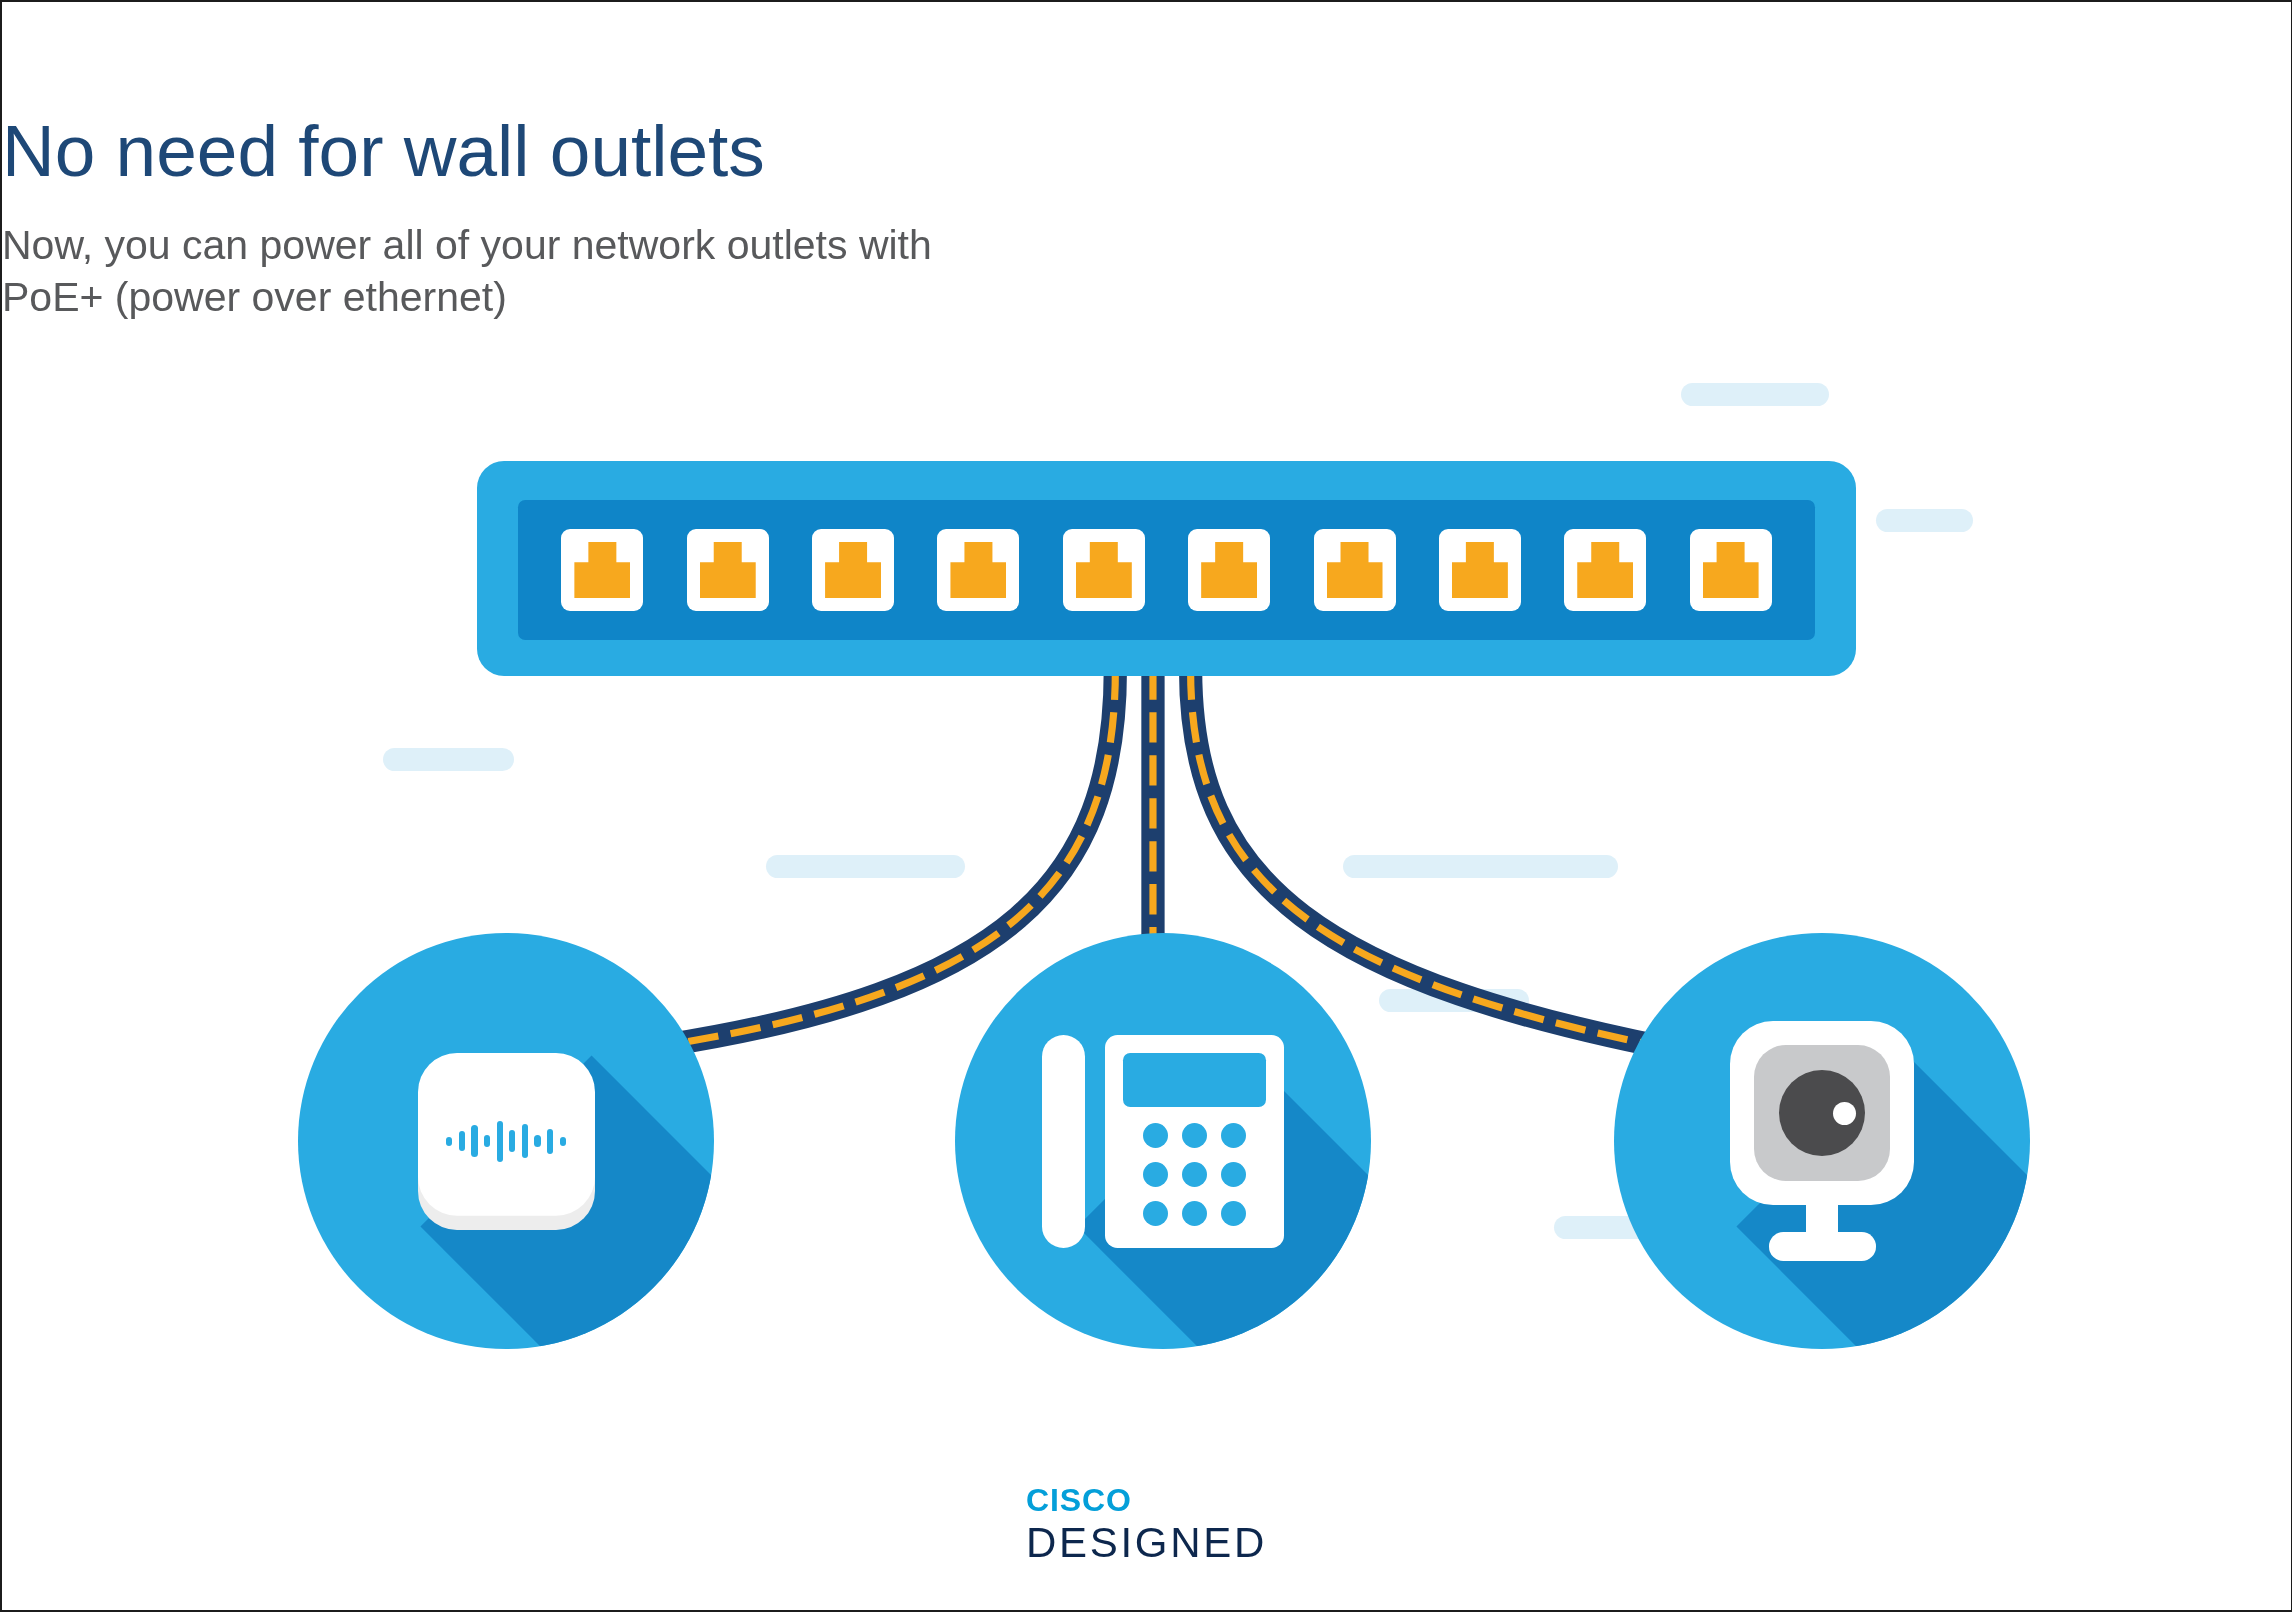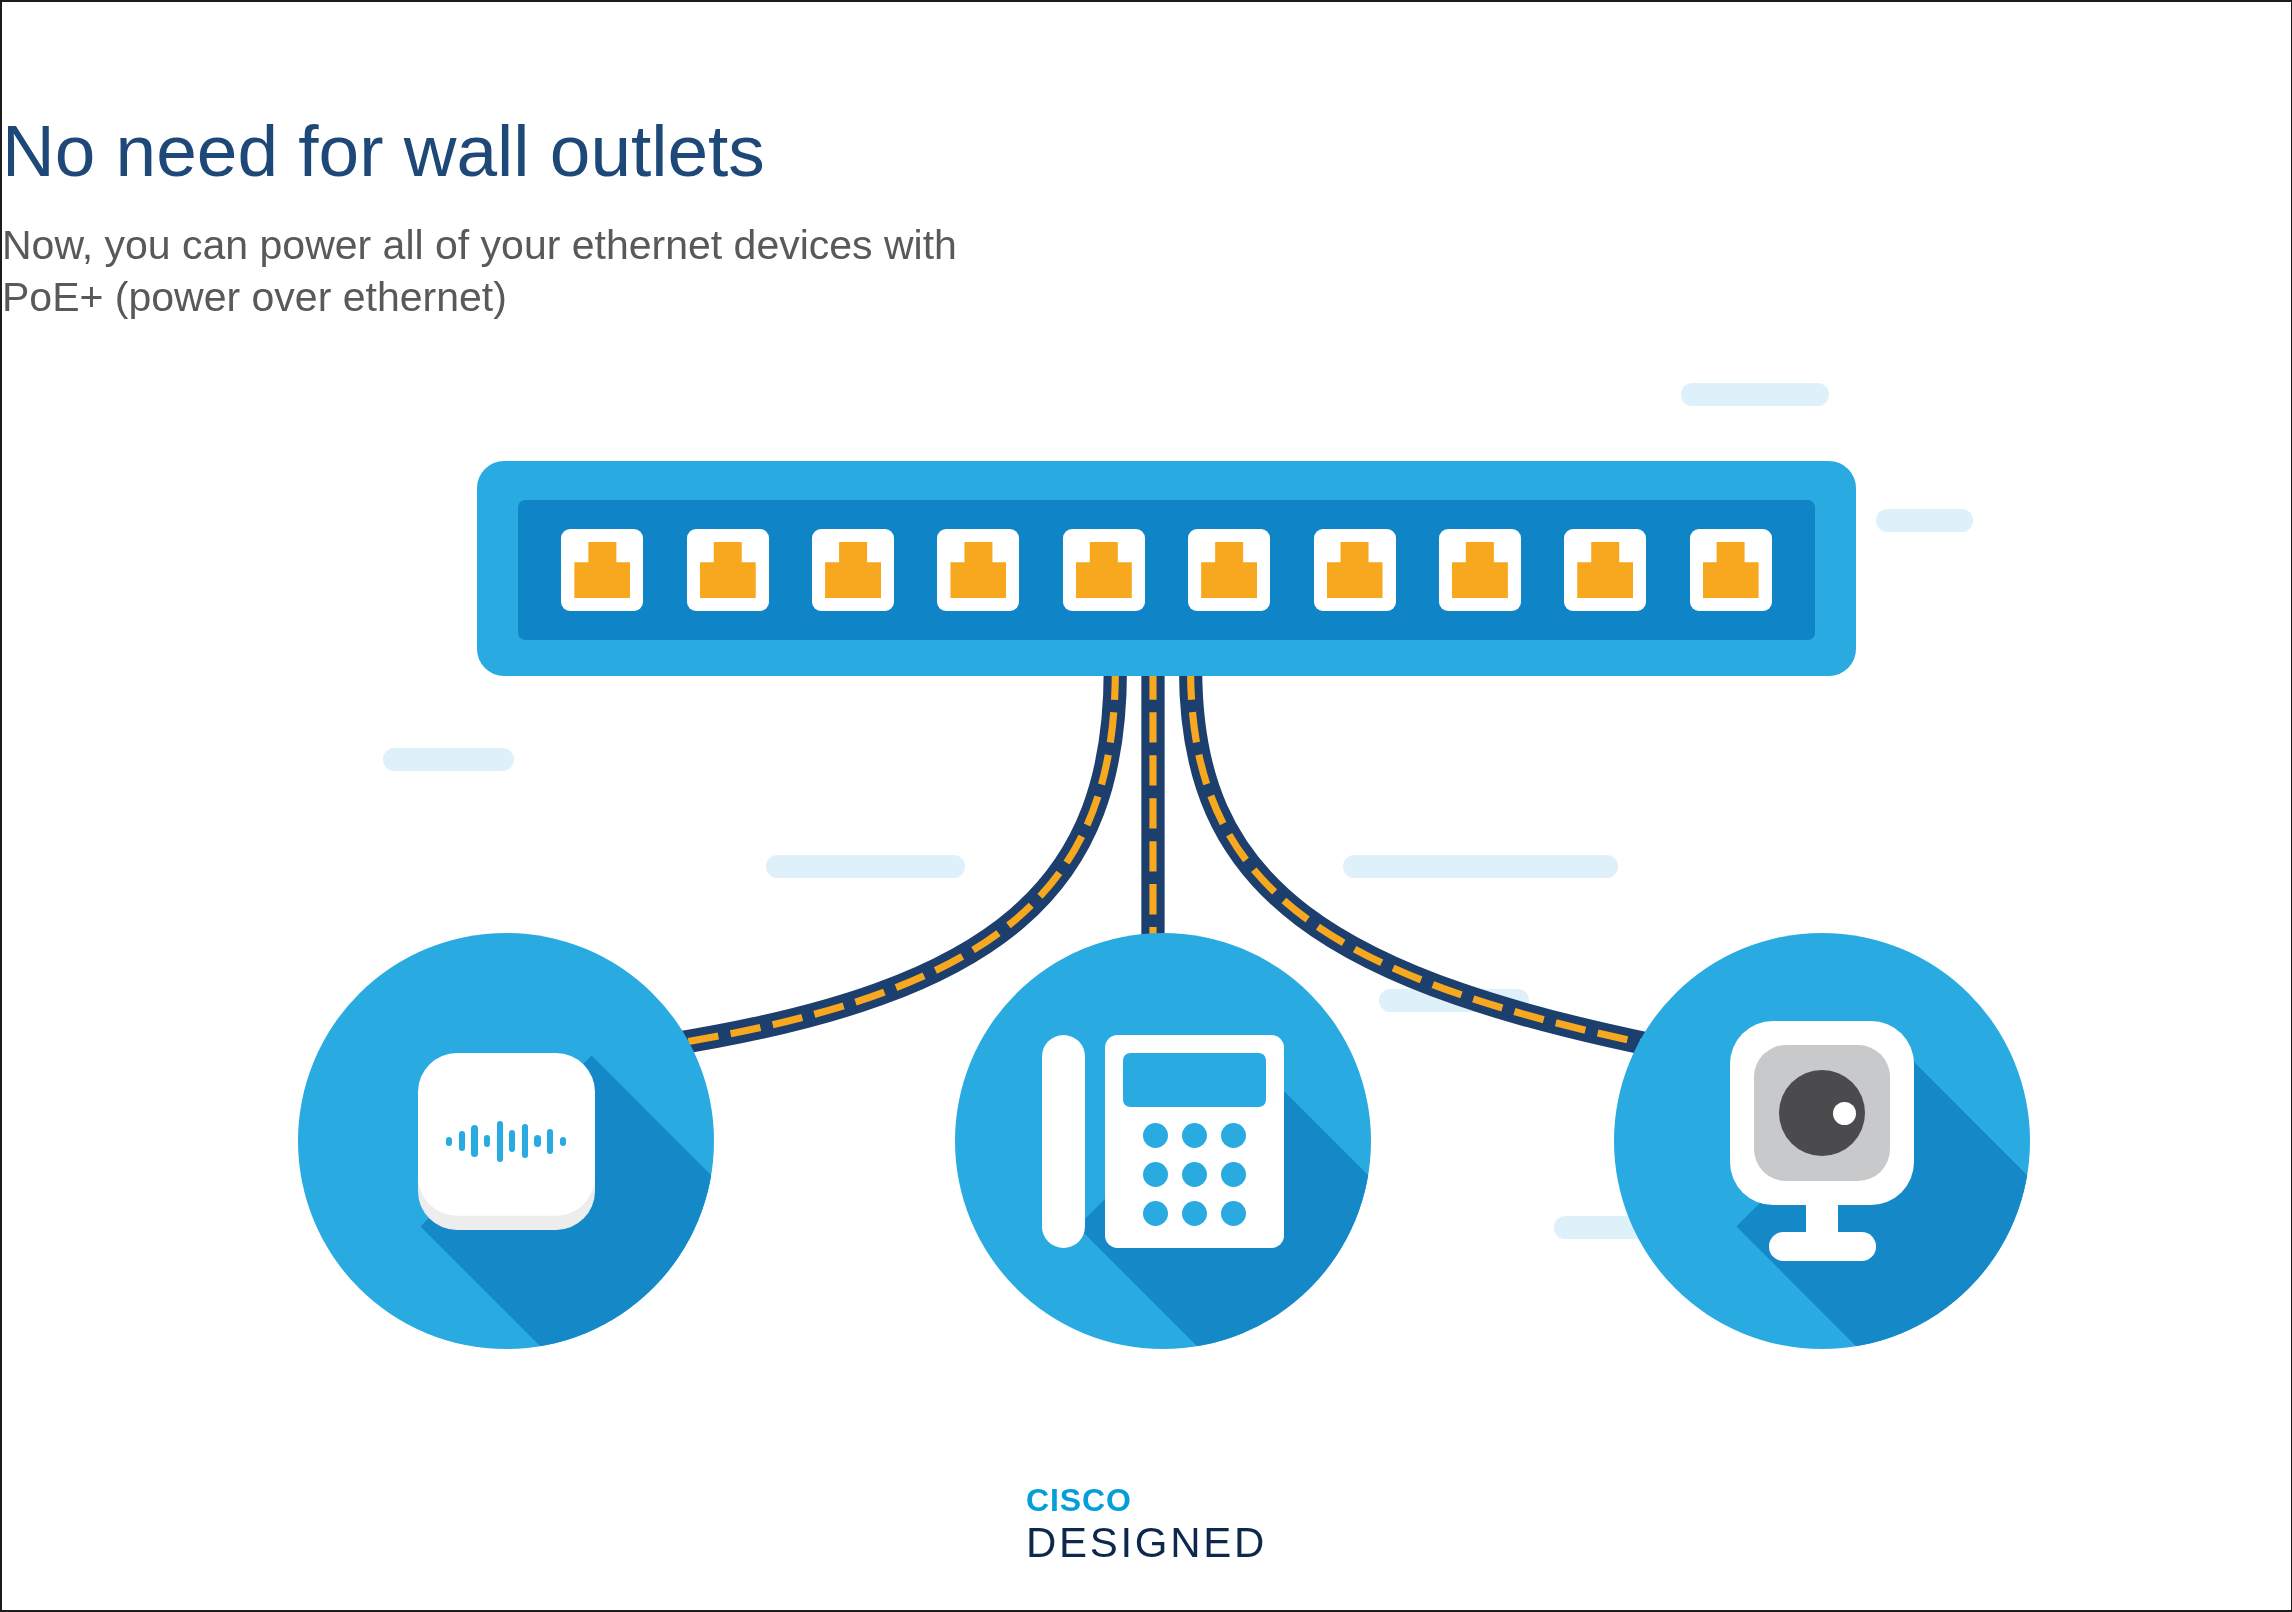--- a/index.html
+++ b/index.html
@@ -81,21 +81,21 @@
   .brand-cisco { font-size:32px; font-weight:700; letter-spacing:0.9px; color:var(--cisco-blue,#049fd9); }
   .brand-designed { font-size:42px; font-weight:400; letter-spacing:2.7px; color:var(--designed-navy,#0d274d); }
 </style>
 </head>
 <body>
 
 <div class="canvas">
 
   <div class="header">
     <h1>No need for wall outlets</h1>
-    <p>Now, you can power all of your ethernet devices with</p>
+    <p>Now, you can power all of your network outlets with</p>
     <p>PoE+ (power over ethernet)</p>
   </div>
 
   <div class="pill p1"></div>
   <div class="pill p2"></div>
   <div class="pill p3"></div>
   <div class="pill p4"></div>
   <div class="pill p5"></div>
   <div class="pill p6"></div>
   <div class="pill p7"></div>

